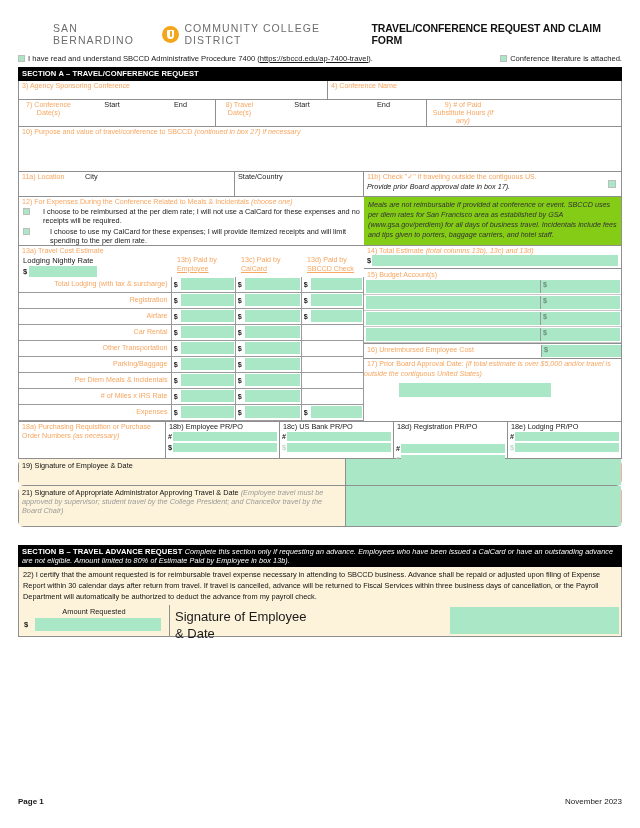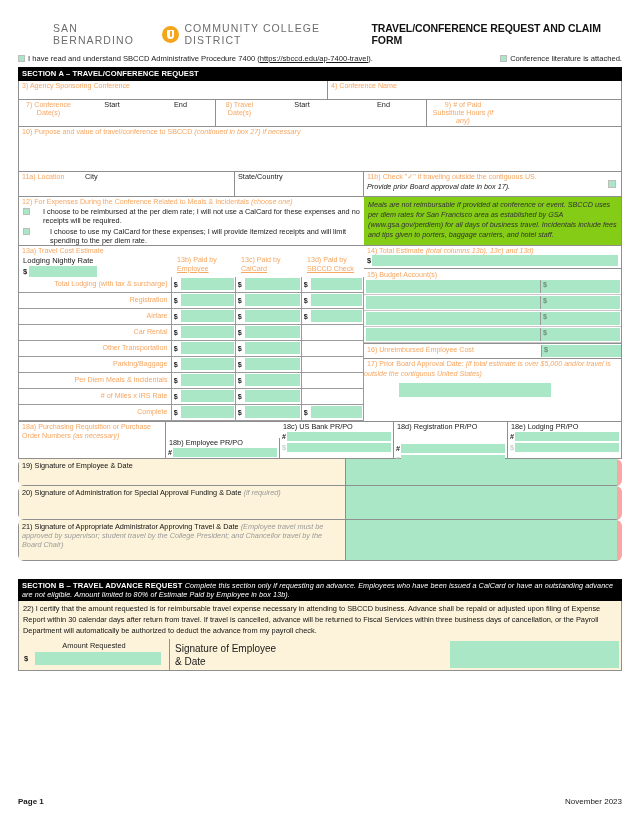--- a/index.html
+++ b/index.html
@@ -51,35 +51,35 @@
   .ct .rowlbl{color:#f7a660;text-align:right;padding-right:3px;line-height:1.1;}
   .ct .dol{border-left:1px solid #9a9a9a;width:9px;text-align:center;font-weight:bold;color:#222;font-size:7.2px;}
   .ct .amt{border-right:1px solid #9a9a9a;}
   .amtfill{background:#a9e7c6;height:12px;margin:0 1px;}
   .amtblank{height:12px;}
 
   .rightcol .hd{color:#f7a660;font-size:7.1px;line-height:1.2;padding:1.5px 3px 1px;}
   .rightcol .hd .it{font-style:italic;}
 
   
-  .sigrow{display:flex;border-left:1px solid #8f8f8f;border-right:5px solid #fca5a5;border-bottom:1px solid #8f8f8f;border-radius:6px;}
+  .sigrow{display:flex;border-left:1px solid #8f8f8f;border-right:1px solid #fca5a5;border-bottom:1px solid #8f8f8f;border-radius:6px;}
   .sigl{background:#fdf3da;flex:0 0 326px;padding:2px 3px;box-sizing:border-box;}
   .sigl .t{font-size:7.3px;color:#111;line-height:1.25;}
   .sigl .t .gr{color:#9a9a9a;font-style:italic;}
   .sigr{flex:1;background:#a9e7c6;border-left:1px solid #8f8f8f;box-sizing:border-box;}
 
   
   .secB{border:1px solid #8f8f8f;border-top:none;background:#fdf3da;}
   .certtxt{font-size:7.4px;line-height:1.45;padding:3px 4px 2px;color:#111;}
   .brow{display:flex;height:31px;border-top:0;}
   .bcell1{flex:0 0 150px;position:relative;border-right:1px solid #8f8f8f;}
   .bcell1 .cap{text-align:center;font-size:7.4px;padding-top:2px;}
   .bcell1 .dol{position:absolute;left:5px;top:15px;font-weight:bold;font-size:7.6px;}
   .bcell1 .fl{position:absolute;left:16px;top:13px;right:8px;height:13px;background:#a9e7c6;}
-  .bcell2{flex:0 0 175px;font-size:10px;padding:3px 0 0 5px;line-height:1.35;border-right:0;}
+  .bcell2{flex:0 0 175px;font-size:13px;padding:3px 0 0 5px;line-height:1.35;border-right:0;}
   .bcell3{flex:1;background:#a9e7c6;margin:2px 2px 2px 100px;}
 
   .footer{position:absolute;left:18px;right:18px;bottom:22px;display:flex;justify-content:space-between;
           font-size:8px;font-weight:bold;}
   .footer .dt{font-weight:normal;font-size:8px;}
   .bt{border-top:1px solid #8f8f8f;}
   .bl{border-left:1px solid #8f8f8f;}
   .br{border-right:1px solid #8f8f8f;}
   .bb{border-bottom:1px solid #8f8f8f;}
 </style>
@@ -347,21 +347,21 @@
               <td class="dol">$</td>
               <td class="amt">
                 <div class="amtfill"></div>
               </td>
               <td class="dol" style="border-left:1px solid #9a9a9a;"></td>
               <td class="amt">
                 <div class="amtblank"></div>
               </td>
             </tr>
             <tr>
-              <td class="rowlbl">Complete</td>
+              <td class="rowlbl">Expenses</td>
               <td class="dol">$</td>
               <td class="amt">
                 <div class="amtfill"></div>
               </td>
               <td class="dol">$</td>
               <td class="amt">
                 <div class="amtfill"></div>
               </td>
               <td class="dol">$</td>
               <td class="amt">
@@ -413,21 +413,21 @@
         <span style="display:block;background:#a9e7c6;height:14px;margin:4px 70px 0 35px;"></span>
       </div>
     </div>
   </div>
 
   <div class="r" style="height:37px;">
     <div style="flex:0 0 148px;" class="bl bb br">
       <span class="lbl" style="line-height:1.35;"><span>18a) Purchasing Requisition or Purchase Order Numbers</span> <span class="it">(as necessary)</span></span>
     </div>
     <div style="flex:1;display:flex;" class="bb br" id="prpo-cols">
-        <div style="flex: 1 1 0%; border-right: 1px solid rgb(143, 143, 143); box-sizing: border-box; padding: 0px 2px; margin-top: 16px;">
+        <div style="flex: 1 1 0%; border-right: 1px solid rgb(143, 143, 143); box-sizing: border-box; padding: 0px 2px;">
           <span class="lbl-blk" style="padding:1px 1px 0;">18b) Employee PR/PO</span>
           <div style="display:flex;align-items:center;gap:1px;margin-top:0px;">
             <span style="font-size:7.2px;font-weight:bold;">#</span>
             <span style="flex:1;height:9px;background:#a9e7c6;"></span>
           </div>
           <div style="display:flex;align-items:center;gap:1px;margin-top:2px;">
             <span style="font-size:7.4px;font-weight:bold;">$</span>
             <span style="flex:1;height:9px;background:#a9e7c6;"></span>
           </div>
         </div>
@@ -464,26 +464,20 @@
             <span style="flex:1;height:9px;background:#a9e7c6;"></span>
           </div>
         </div>
       </div>
   </div>
 
   <div id="signature-rows">
       <div class="sigrow" style="height: 26px;">
         <div class="sigl">
           <div class="t">19) Signature of Employee &amp; Date</div>
-        </div>
-        <div class="sigr"></div>
-      </div>
-      <div class="sigrow" style="height: 33px;">
-        <div class="sigl">
-          <div class="t">20) Signature of Administration for Special Approval Funding &amp; Date <span class="gr">(if required)</span></div>
         </div>
         <div class="sigr"></div>
       </div>
       <div class="sigrow" style="height: 40px;">
         <div class="sigl">
           <div class="t">21) Signature of Appropriate Administrator Approving Travel &amp; Date <span class="gr">(Employee travel must be approved by supervisor; student travel by the College President; and Chancellor travel by the Board Chair)</span></div>
         </div>
         <div class="sigr"></div>
       </div>
     </div>

